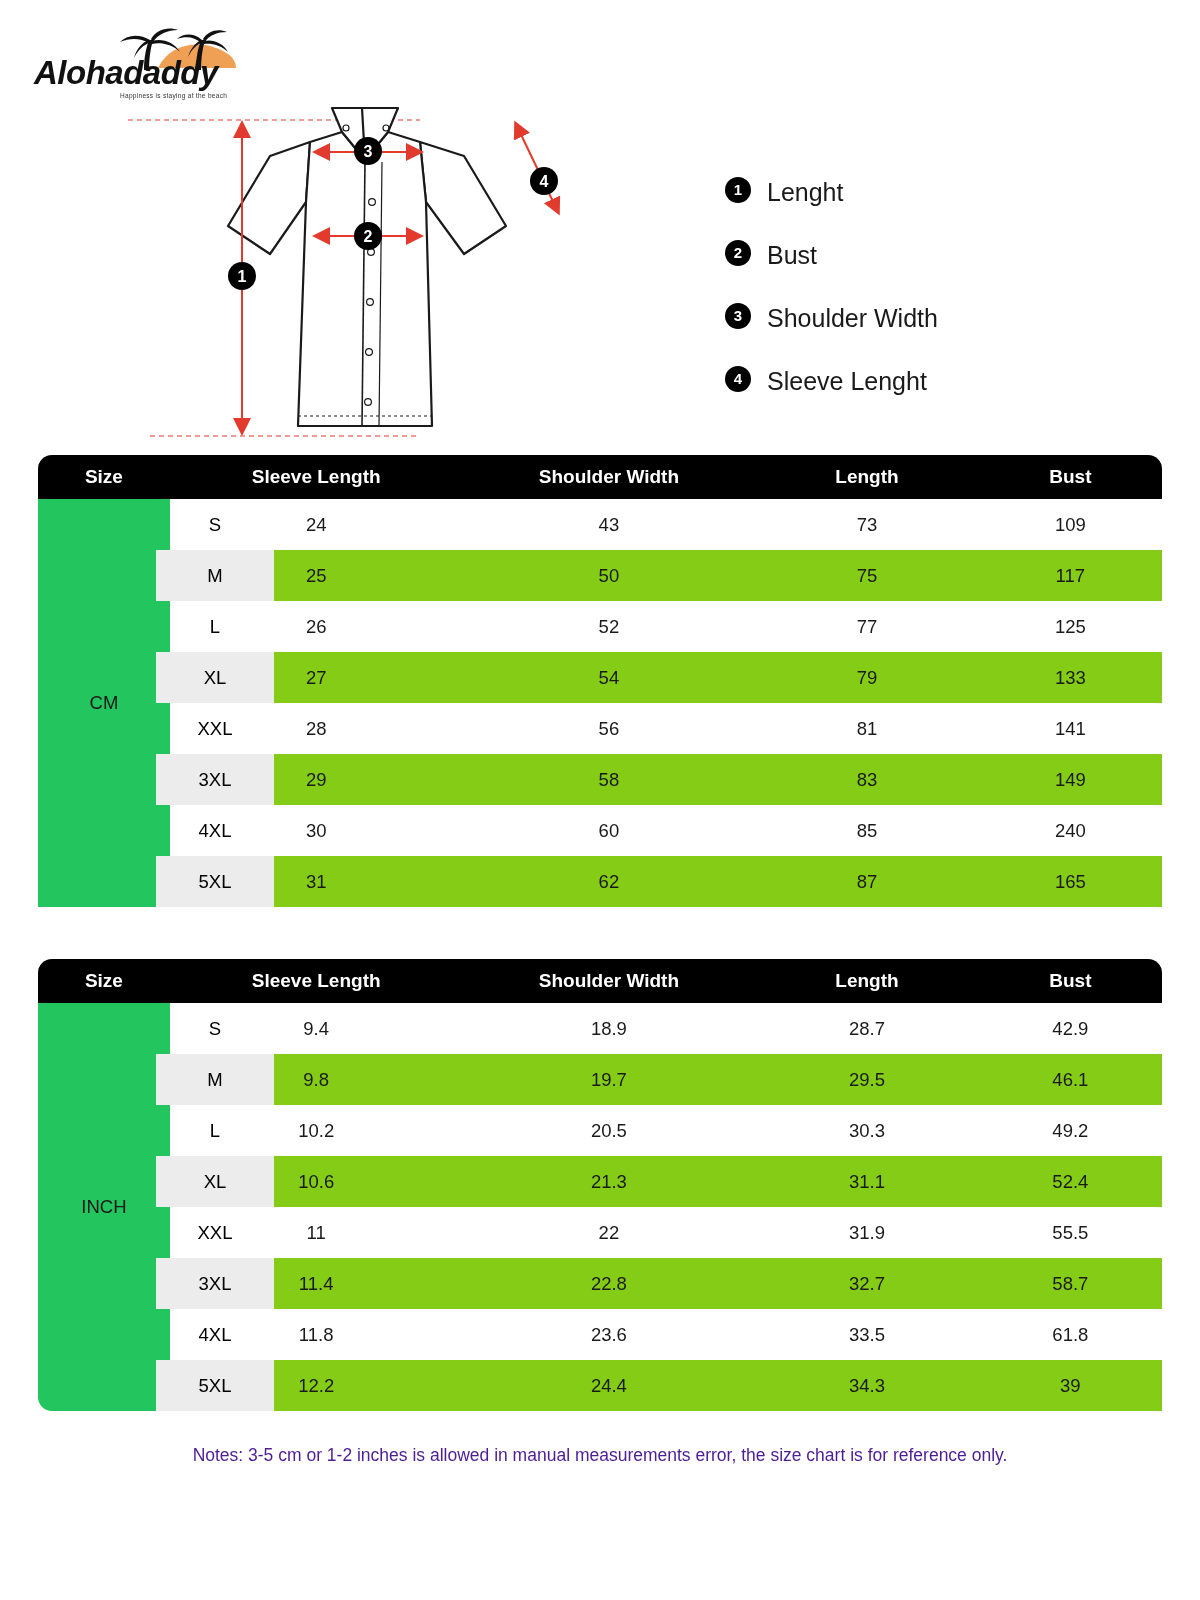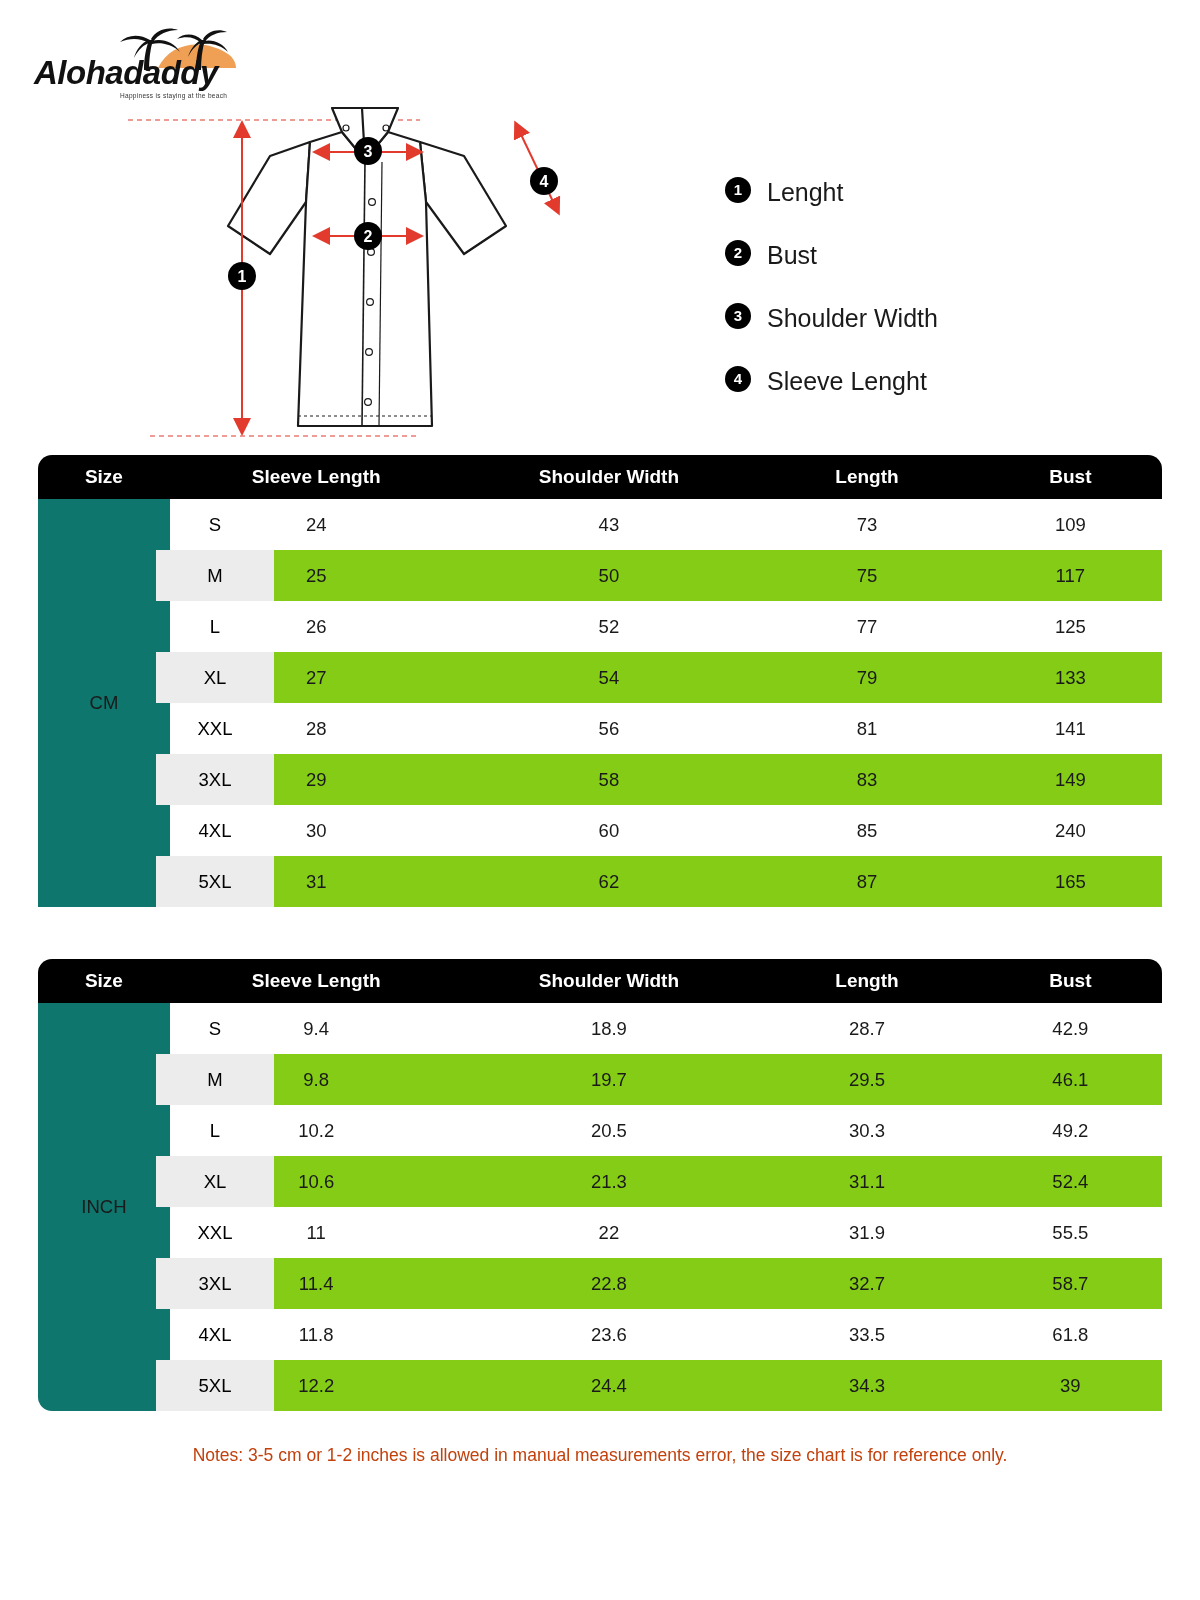--- a/index.html
+++ b/index.html
@@ -131,21 +131,21 @@
     background: #000000;
     color: #ffffff;
     font-weight: bold;
     font-size: 19px;
     height: 44px;
   }
   thead th.corner-head {
     background: #000000;
   }
   .unit-cell {
-    background: #0f766e;
+    background: #22c55e;
     color: #ffffff;
     font-size: 30px;
     font-weight: bold;
     width: 118px;
     vertical-align: middle;
   }
   tbody tr.alt td.data {
     background: #84cc16;
   }
   tbody tr td.data {
@@ -161,21 +161,21 @@
   .col-shld   { width: 262px; }
   .col-len    { width: 200px; }
   .col-bust   { width: 164px; }
 
   .gap { height: 52px; }
 
   .notes {
     margin-top: 34px;
     text-align: center;
     font-size: 17.5px;
-    color: #c2410c;
+    color: #4c1d95;
   }
 </style>
 </head>
 <body>
 
 <div class="header">
 
   <div class="logo">
     <svg class="logo-art" viewBox="0 0 150 48">
       <path d="M58 44 C70 18, 104 14, 128 30 C134 34, 136 40, 136 44 Z" fill="#f0a055"></path>

